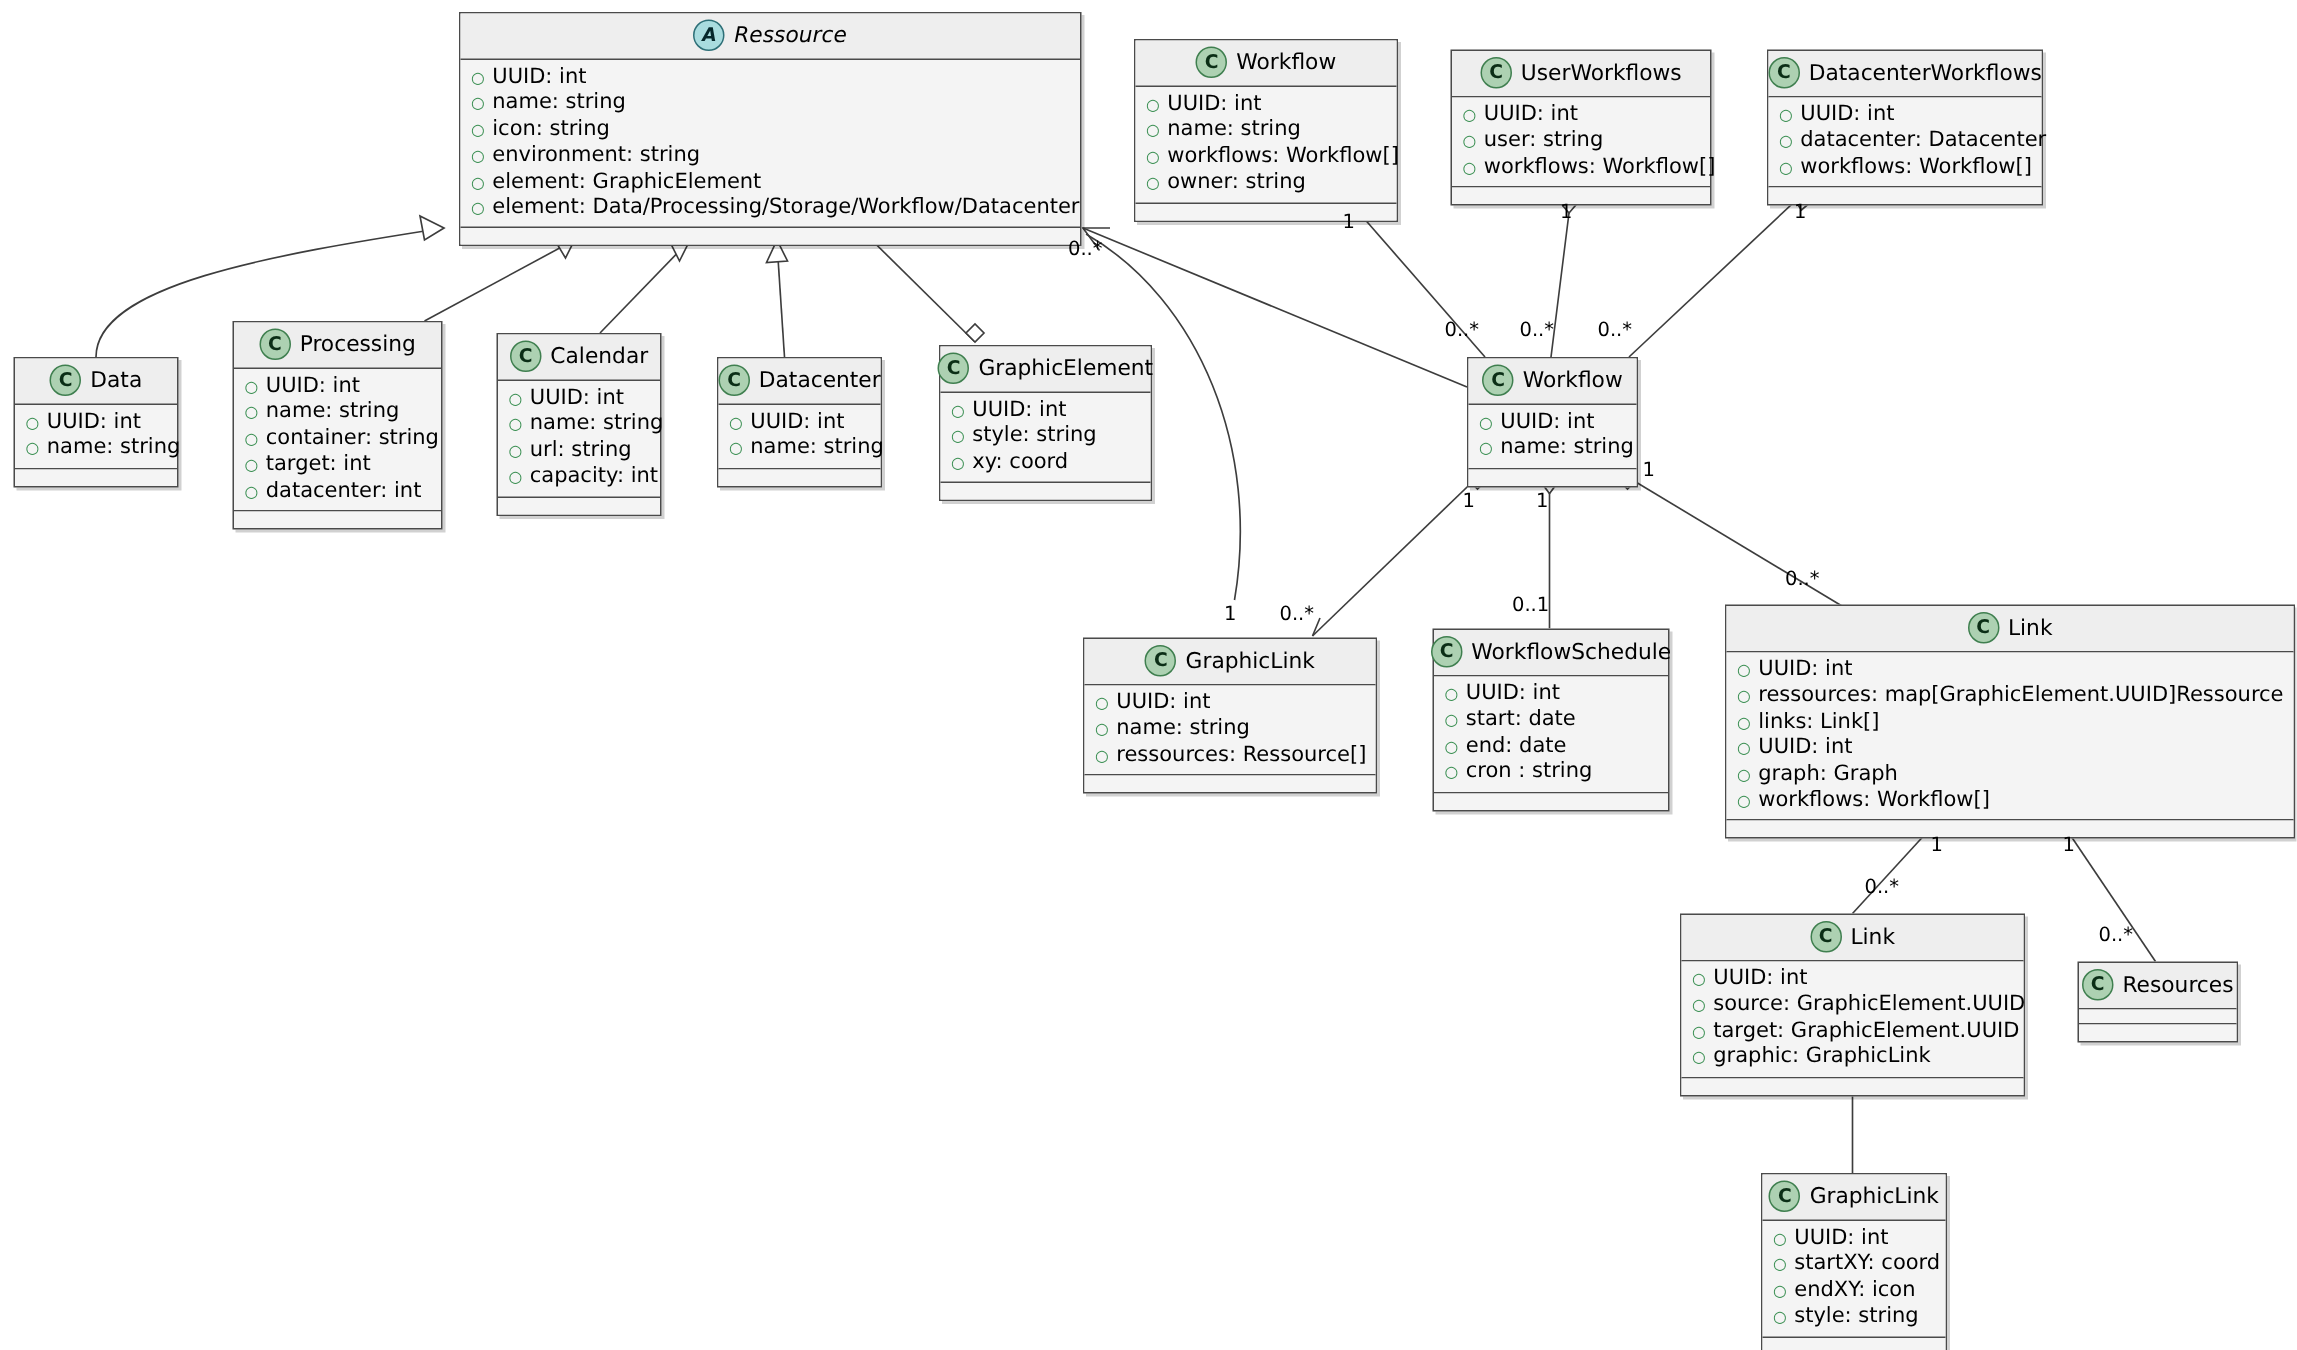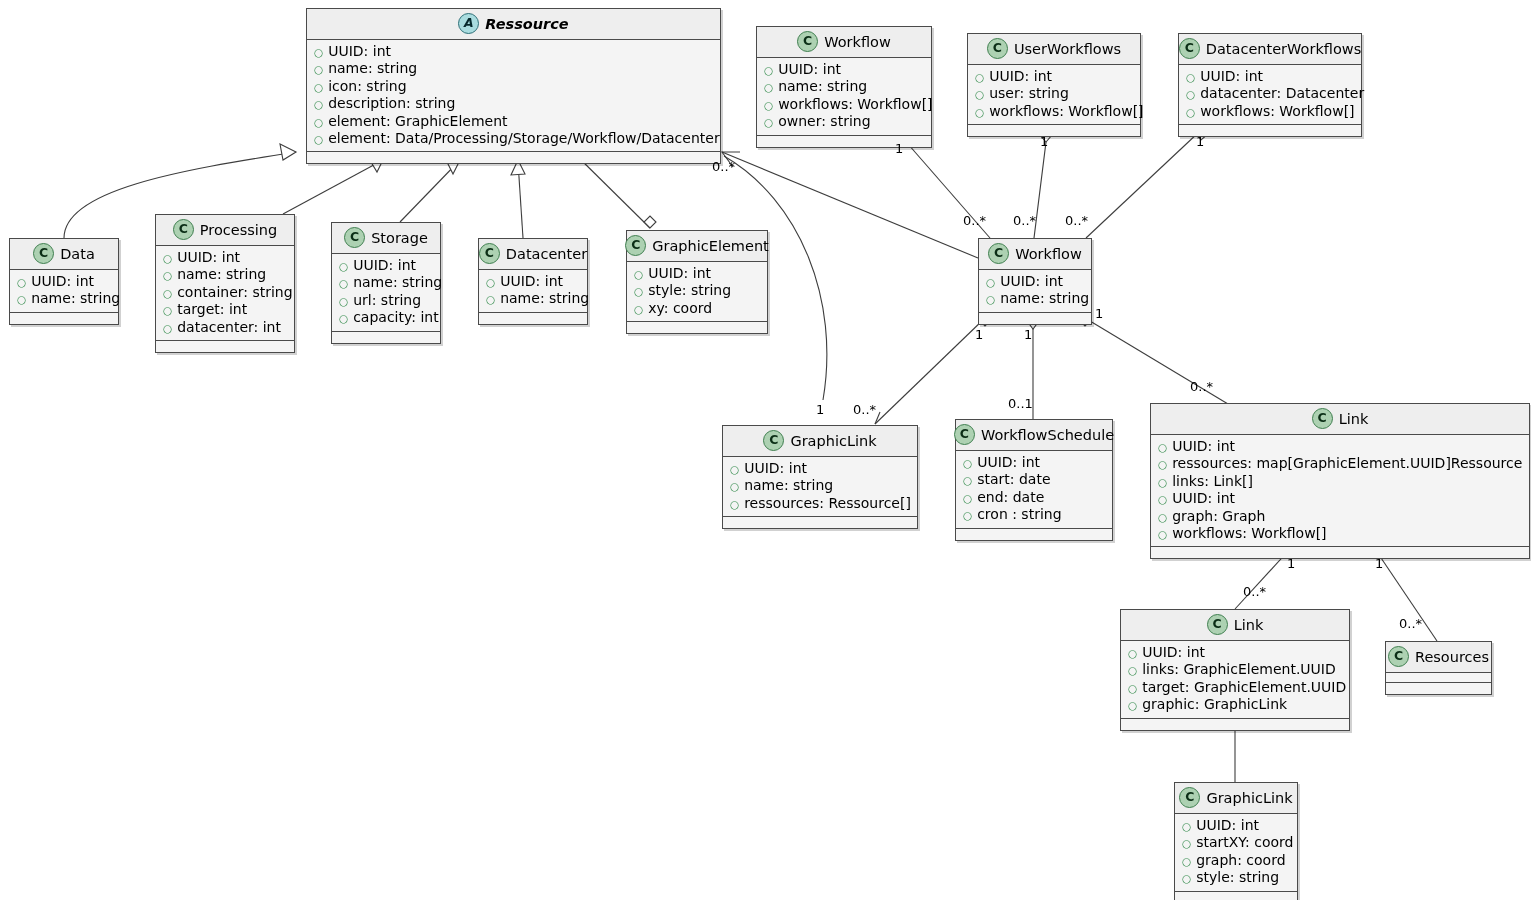--- a/index.html
+++ b/index.html
@@ -20,21 +20,21 @@
   .uml .hdr{
     background:#eeeeee;
     border-bottom:1px solid #4a4a4a;
     text-align:center;
     padding:4px 10px 5px 10px;
     font-size:14.5px;
     color:#000;
     white-space:nowrap;
     display:flex;align-items:center;justify-content:center;gap:6px;
   }
-  .uml .hdr.italic .cname{font-style:italic;font-weight:bold;}
+  .uml .hdr.italic .cname{font-style:italic;}
   .stereo{
     display:inline-block;
     width:19px;height:19px;border-radius:50%;
     background:#add1b2;border:1.4px solid #3f7f4f;
     color:#0b2e16;font-size:12.5px;font-weight:bold;
     line-height:17px;text-align:center;
     flex:0 0 auto;
   }
   .stereo.abs{
     background:#a9dcdf;border-color:#2d6f77;color:#06282c;
@@ -135,21 +135,21 @@
           <div class="attr">
             <span class="vis">○</span>
             <span>name: string</span>
           </div>
           <div class="attr">
             <span class="vis">○</span>
             <span>icon: string</span>
           </div>
           <div class="attr">
             <span class="vis">○</span>
-            <span>description: string</span>
+            <span>environment: string</span>
           </div>
           <div class="attr">
             <span class="vis">○</span>
             <span>element: GraphicElement</span>
           </div>
           <div class="attr">
             <span class="vis">○</span>
             <span>element: Data/Processing/Storage/Workflow/Datacenter</span>
           </div>
         </div>
@@ -264,21 +264,21 @@
           <div class="attr">
             <span class="vis">○</span>
             <span>datacenter: int</span>
           </div>
         </div>
         <div class="ops"></div>
       </div>
       <div class="uml" style="left: 331px; top: 222px; width: 110px;">
         <div class="hdr">
           <span class="stereo">C</span>
-          <span class="cname">Storage</span>
+          <span class="cname">Calendar</span>
         </div>
         <div class="attrs">
           <div class="attr">
             <span class="vis">○</span>
             <span>UUID: int</span>
           </div>
           <div class="attr">
             <span class="vis">○</span>
             <span>name: string</span>
           </div>
@@ -432,21 +432,21 @@
           <span class="stereo">C</span>
           <span class="cname">Link</span>
         </div>
         <div class="attrs">
           <div class="attr">
             <span class="vis">○</span>
             <span>UUID: int</span>
           </div>
           <div class="attr">
             <span class="vis">○</span>
-            <span>links: GraphicElement.UUID</span>
+            <span>source: GraphicElement.UUID</span>
           </div>
           <div class="attr">
             <span class="vis">○</span>
             <span>target: GraphicElement.UUID</span>
           </div>
           <div class="attr">
             <span class="vis">○</span>
             <span>graphic: GraphicLink</span>
           </div>
         </div>
@@ -469,21 +469,21 @@
           <div class="attr">
             <span class="vis">○</span>
             <span>UUID: int</span>
           </div>
           <div class="attr">
             <span class="vis">○</span>
             <span>startXY: coord</span>
           </div>
           <div class="attr">
             <span class="vis">○</span>
-            <span>graph: coord</span>
+            <span>endXY: icon</span>
           </div>
           <div class="attr">
             <span class="vis">○</span>
             <span>style: string</span>
           </div>
         </div>
         <div class="ops"></div>
       </div>
     </div>
   <div id="mults">

